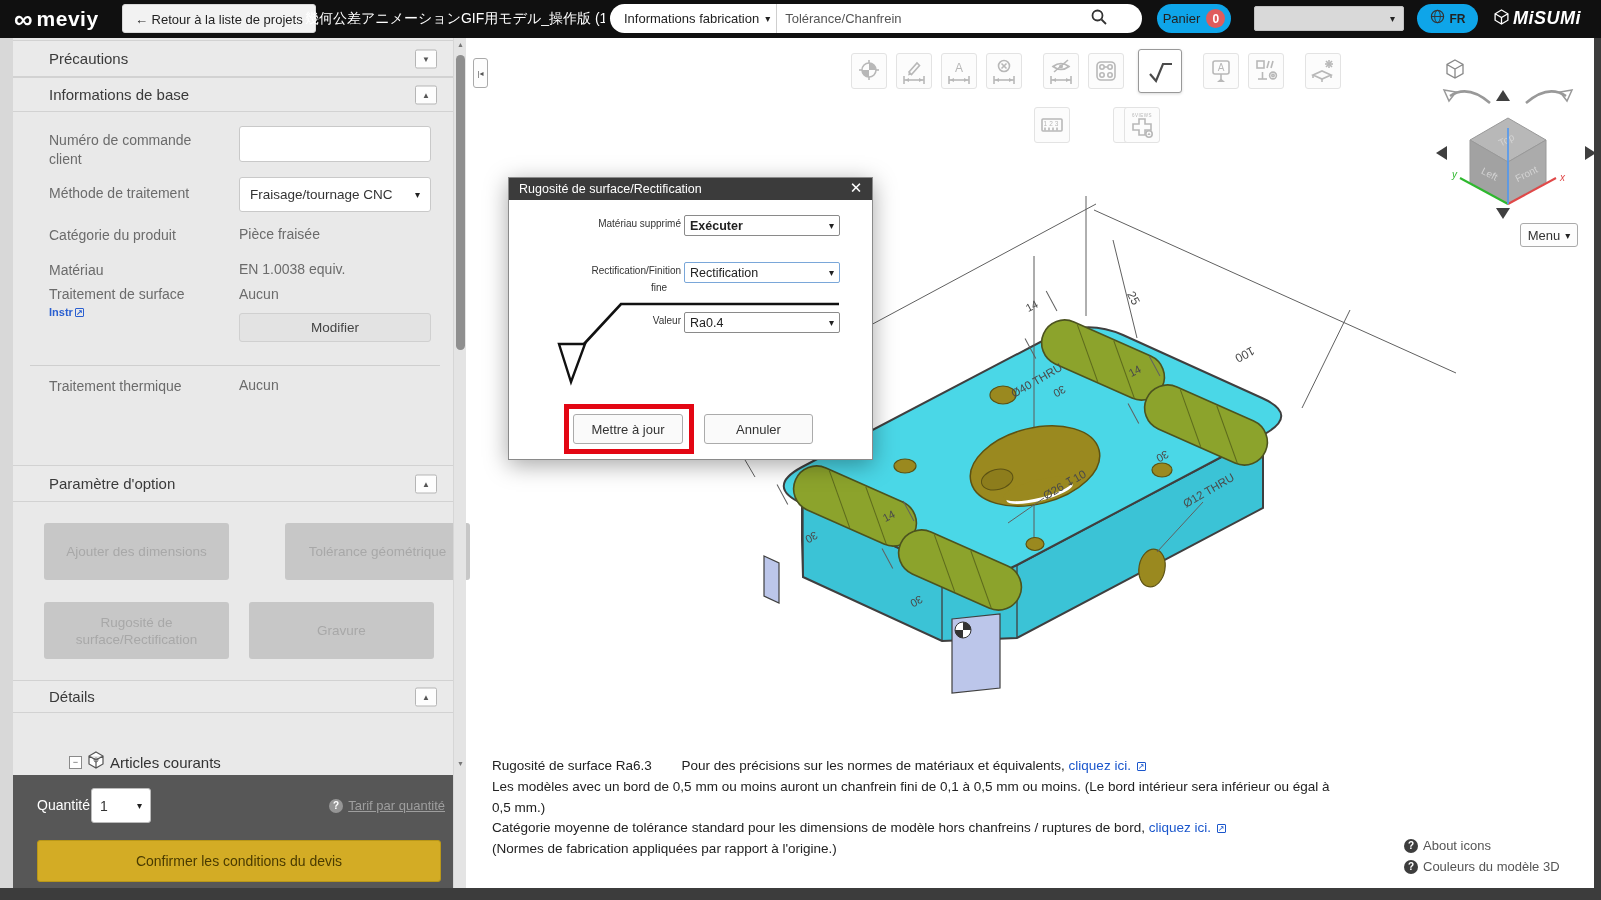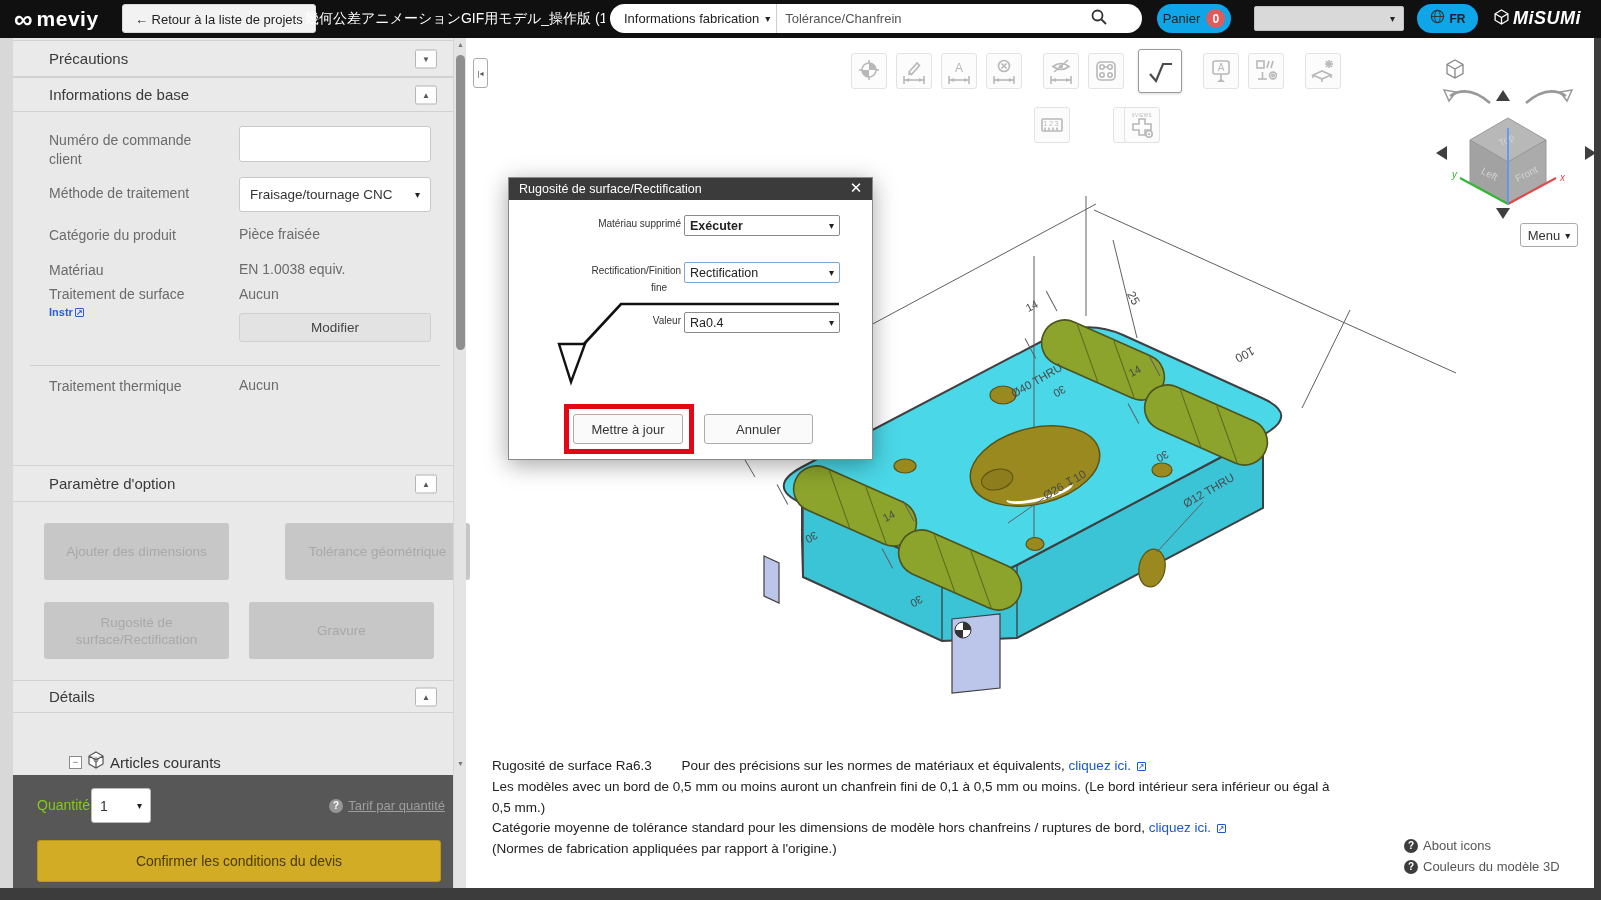--- a/index.html
+++ b/index.html
@@ -202,21 +202,21 @@
       <span>
         <svg width="20" height="20" viewBox="0 0 20 20">
             <path d="M10,2 L17,6 L17,14 L10,18 L3,14 L3,6 Z M3,6 L10,10 L17,6 M10,10 L10,18" stroke="#555" stroke-width="1.2" fill="#fff"></path>
             <circle cx="10" cy="10" r="2" stroke="#555" stroke-width=".8" fill="none"></circle>
           </svg>
       </span>
       <span style="font-size:15px;color:#333;">Articles courants</span>
     </div>
 
     <div class="side-footer">
-      <span class="abs" style="left:24px;top:22px;color:#84cc16;font-size:14px;text-align:center;">Quantité</span>
+      <span class="abs" style="left:24px;top:22px;color:#ffffff;font-size:14px;text-align:center;">Quantité</span>
       <div class="qty-select">
         <span>1</span>
         <span class="chev">▾</span>
       </div>
       <div class="abs" style="right:8px;top:23px;display:flex;align-items:center;gap:5px;">
         <span class="help-ico">?</span>
         <span style="color:#9e9e9e;font-size:13px;text-decoration:underline;">Tarif par quantité</span>
       </div>
       <div class="confirm-btn">Confirmer les conditions du devis</div>
     </div>

